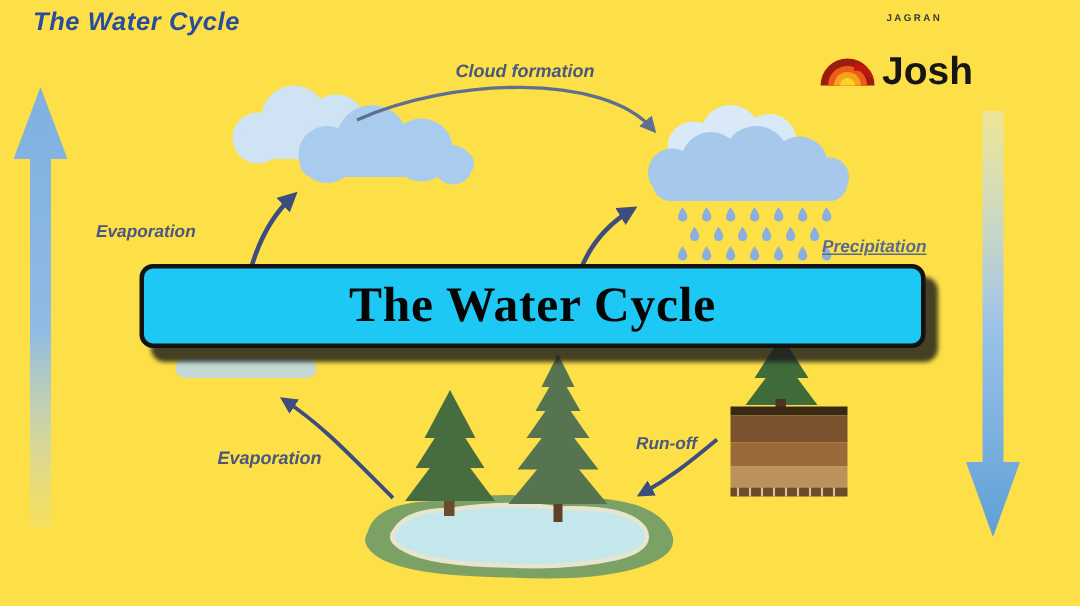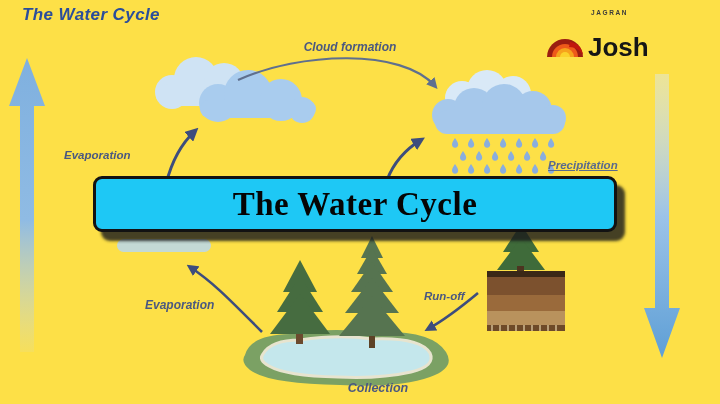--- a/index.html
+++ b/index.html
@@ -210,21 +210,20 @@
         </g>
       </g>
     </g>
   </svg>
 
   <div class="lbl lbl-cloudformation">Cloud formation</div>
   <div class="lbl lbl-condensation">Evaporation</div>
   <div class="lbl lbl-precipitation">Precipitation</div>
   <div class="lbl lbl-evaporation">Evaporation</div>
   <div class="lbl lbl-runoff">Run-off</div>
-  <div class="lbl lbl-collection">Collection</div>
 
   <div class="vapor-strip"></div>
 
   <div class="banner">
     <span class="banner-title">The Water Cycle</span>
   </div>
 
 </div>
 
 </body></html>

